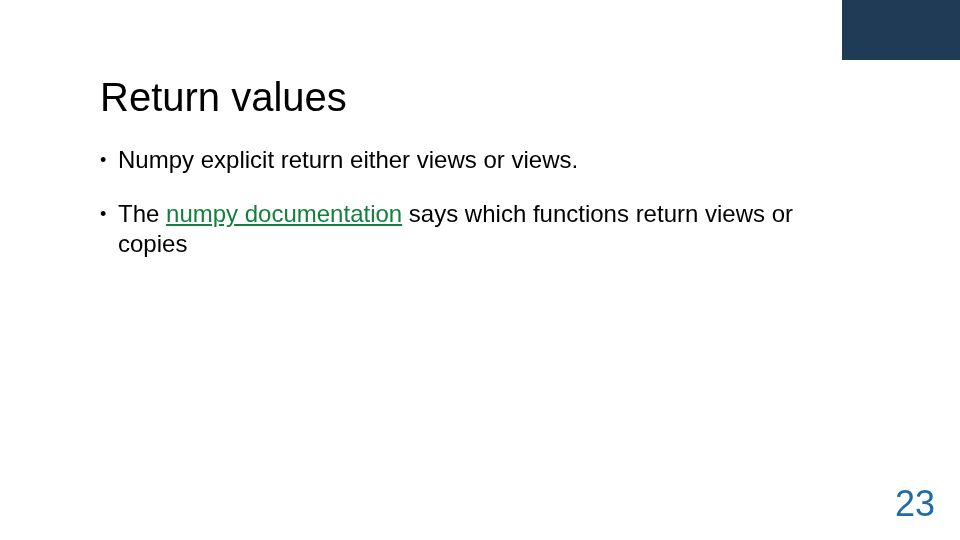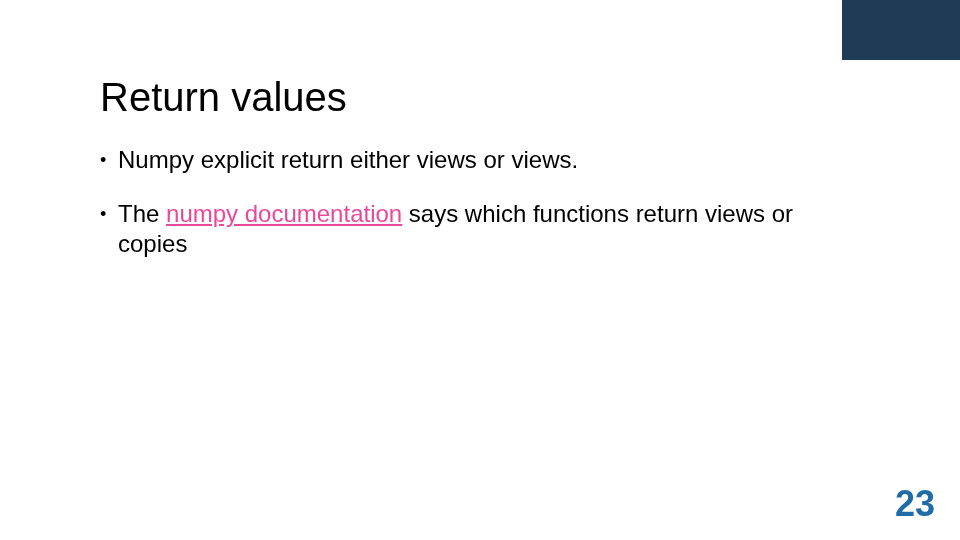--- a/index.html
+++ b/index.html
@@ -53,29 +53,29 @@
     content: "•";
     position: absolute;
     left: 0;
     top: 0;
     font-size: 18px;
     line-height: 30px;
   }
   .b1 b, .b1 strong { font-weight: 400; }
   .link {
     text-decoration: underline;
-    color: #ec4899;
+    color: #15803d;
   }
   .page-num {
     position: absolute;
     right: 25px;
     bottom: 15px;
     font-size: 36px;
     color: #1f6ca8;
-    font-weight: 700;
+    font-weight: 400;
     text-align: center;
   }
 </style>
 </head>
 <body>
 
 <div class="accent-bar"></div>
 
 <div class="slide">
 

